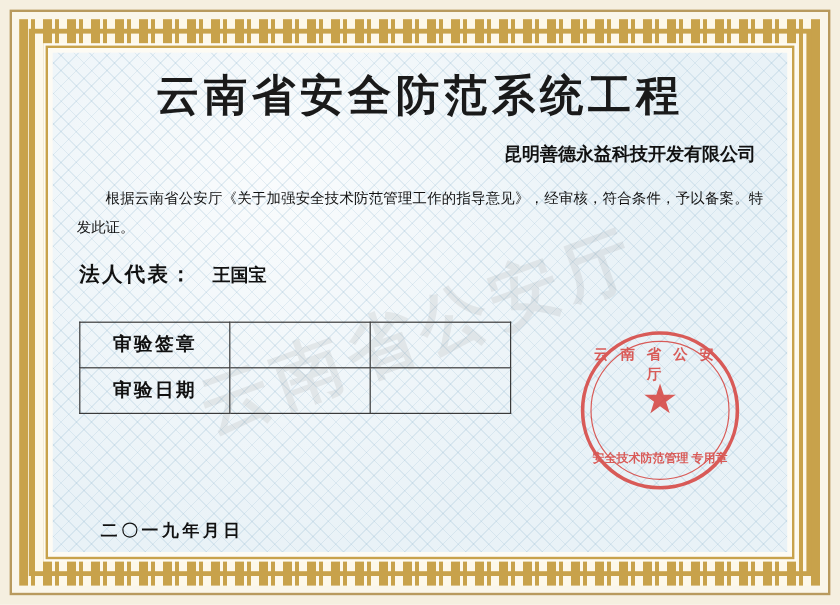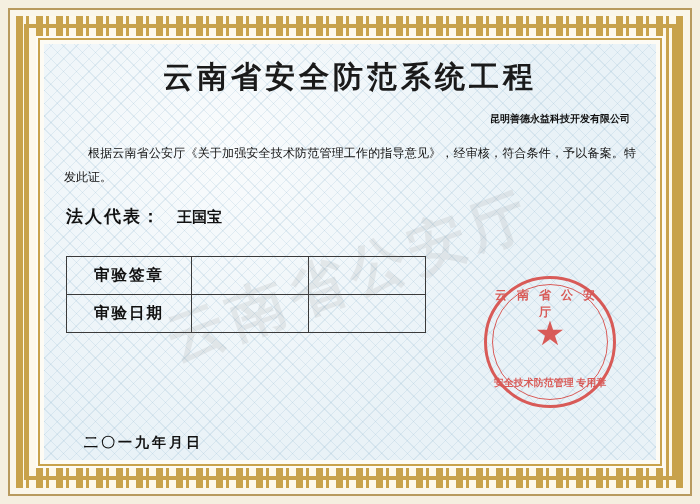--- a/index.html
+++ b/index.html
@@ -86,40 +86,41 @@
     font-weight: bold;
     pointer-events: none;
   }
 
   
   .title-block {
     text-align: center;
     padding-top: 14px;
   }
   .title-line {
-    font-size: 30px;
+    font-size: 36px;
     font-weight: bold;
     letter-spacing: 4px;
     color: #1a1a1a;
     line-height: 1.25;
     font-family: "DejaVu Serif", "Liberation Serif", serif;
   }
   .title-line.second {
     letter-spacing: 10px;
     padding-left: 10px;
   }
 
   
   .row-company {
     display: flex;
     align-items: flex-end;
-    justify-content: flex-end;
+    justify-content: space-between;
     margin: 16px 18px 0 18px;
-    font-size: 10px;
-    color: #111;
+    font-size: 15px;
+    color: #111;
+    flex-direction: column;
   }
   .company-name {
     border-bottom: 1px solid transparent;
     padding-right: 8px;
     font-weight: bold;
   }
   .number-wrap {
     white-space: nowrap;
     font-weight: bold;
   }

